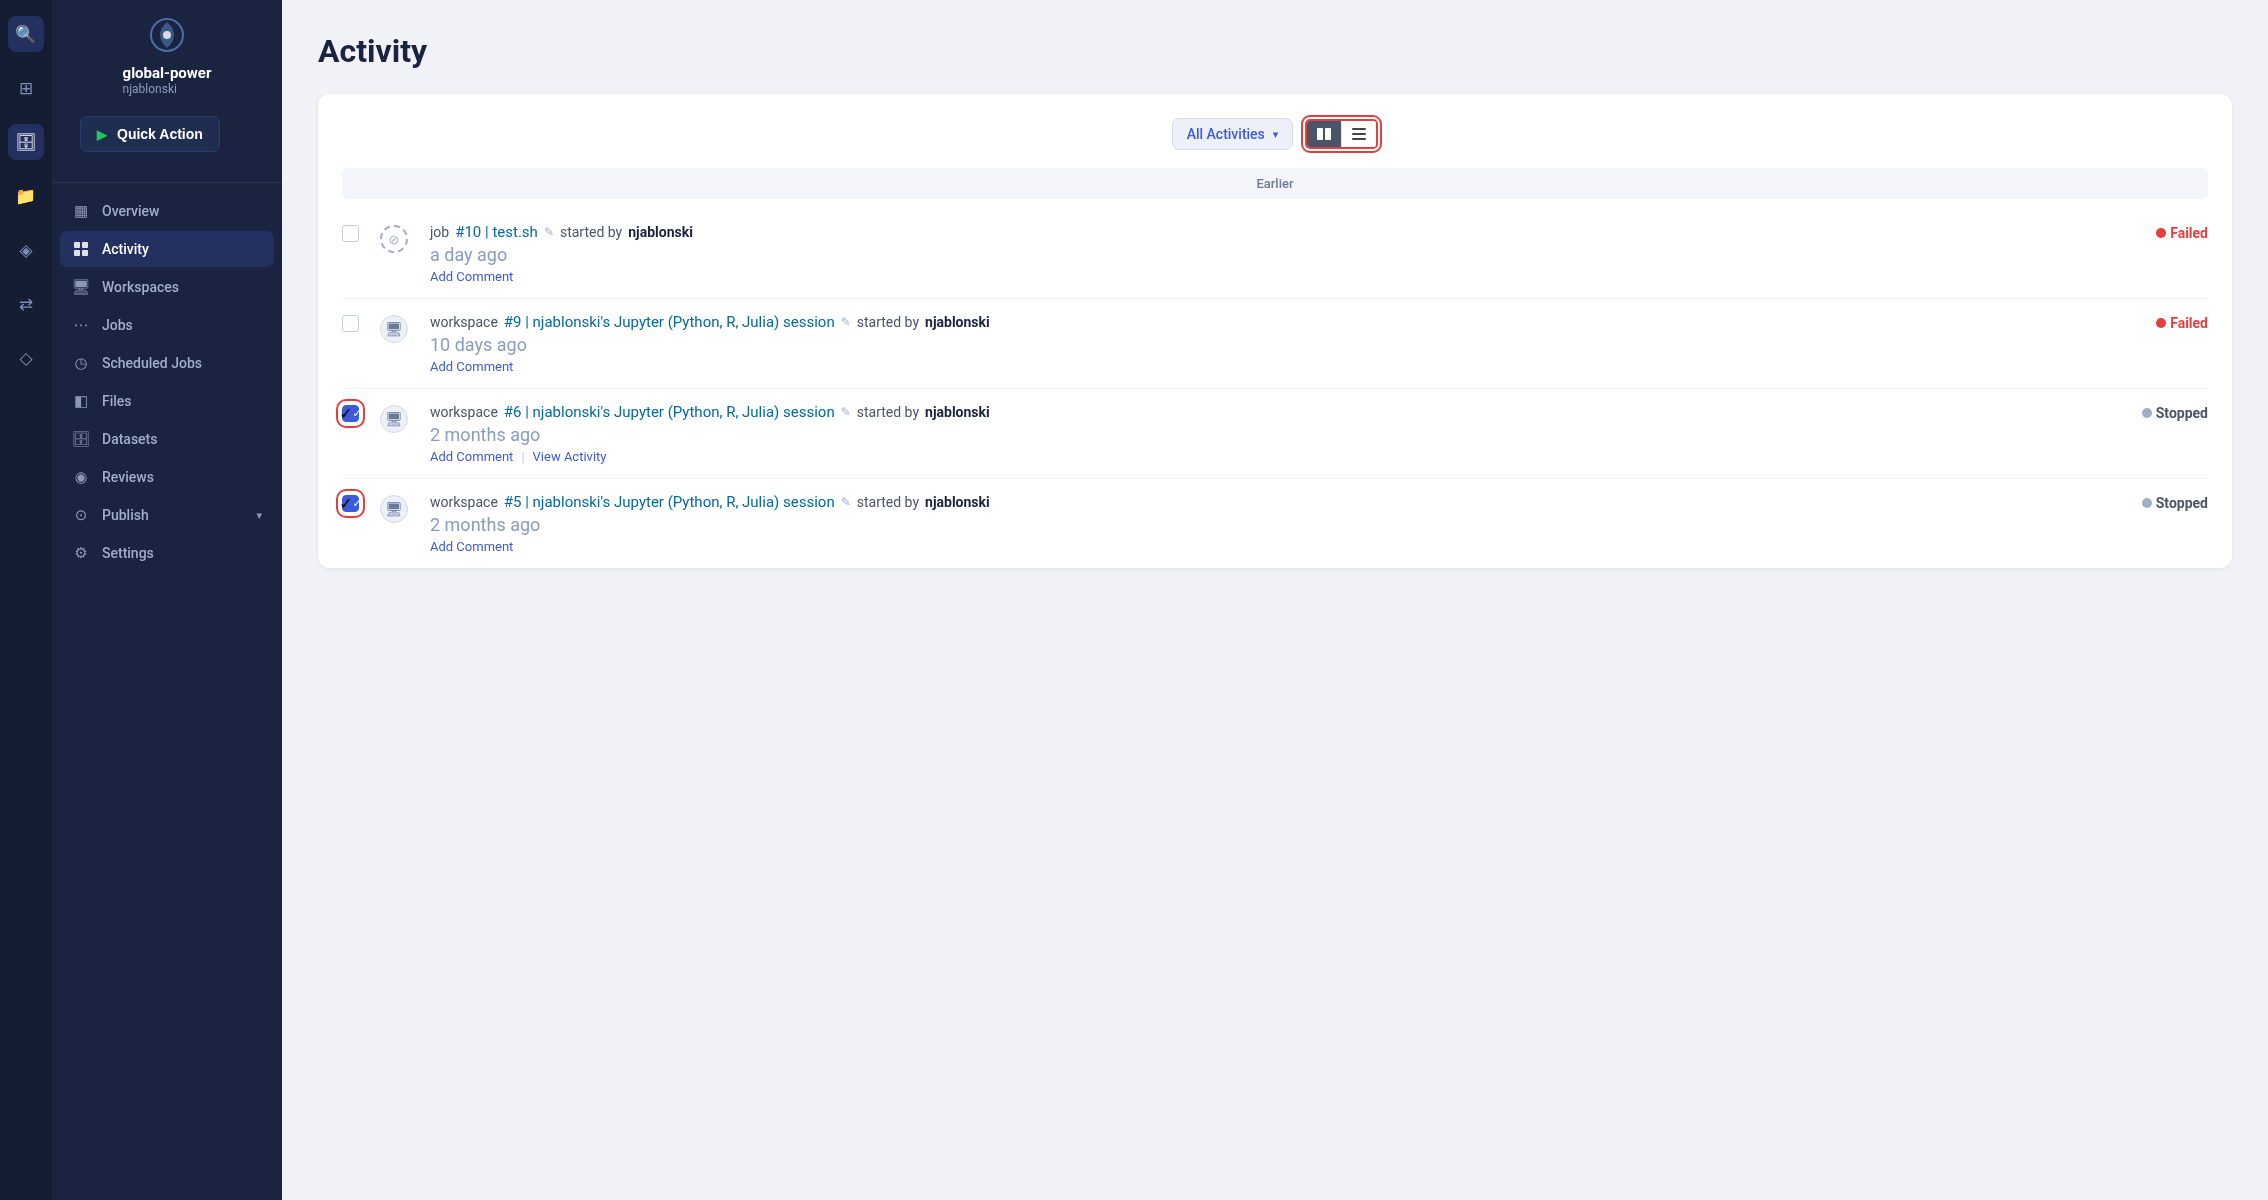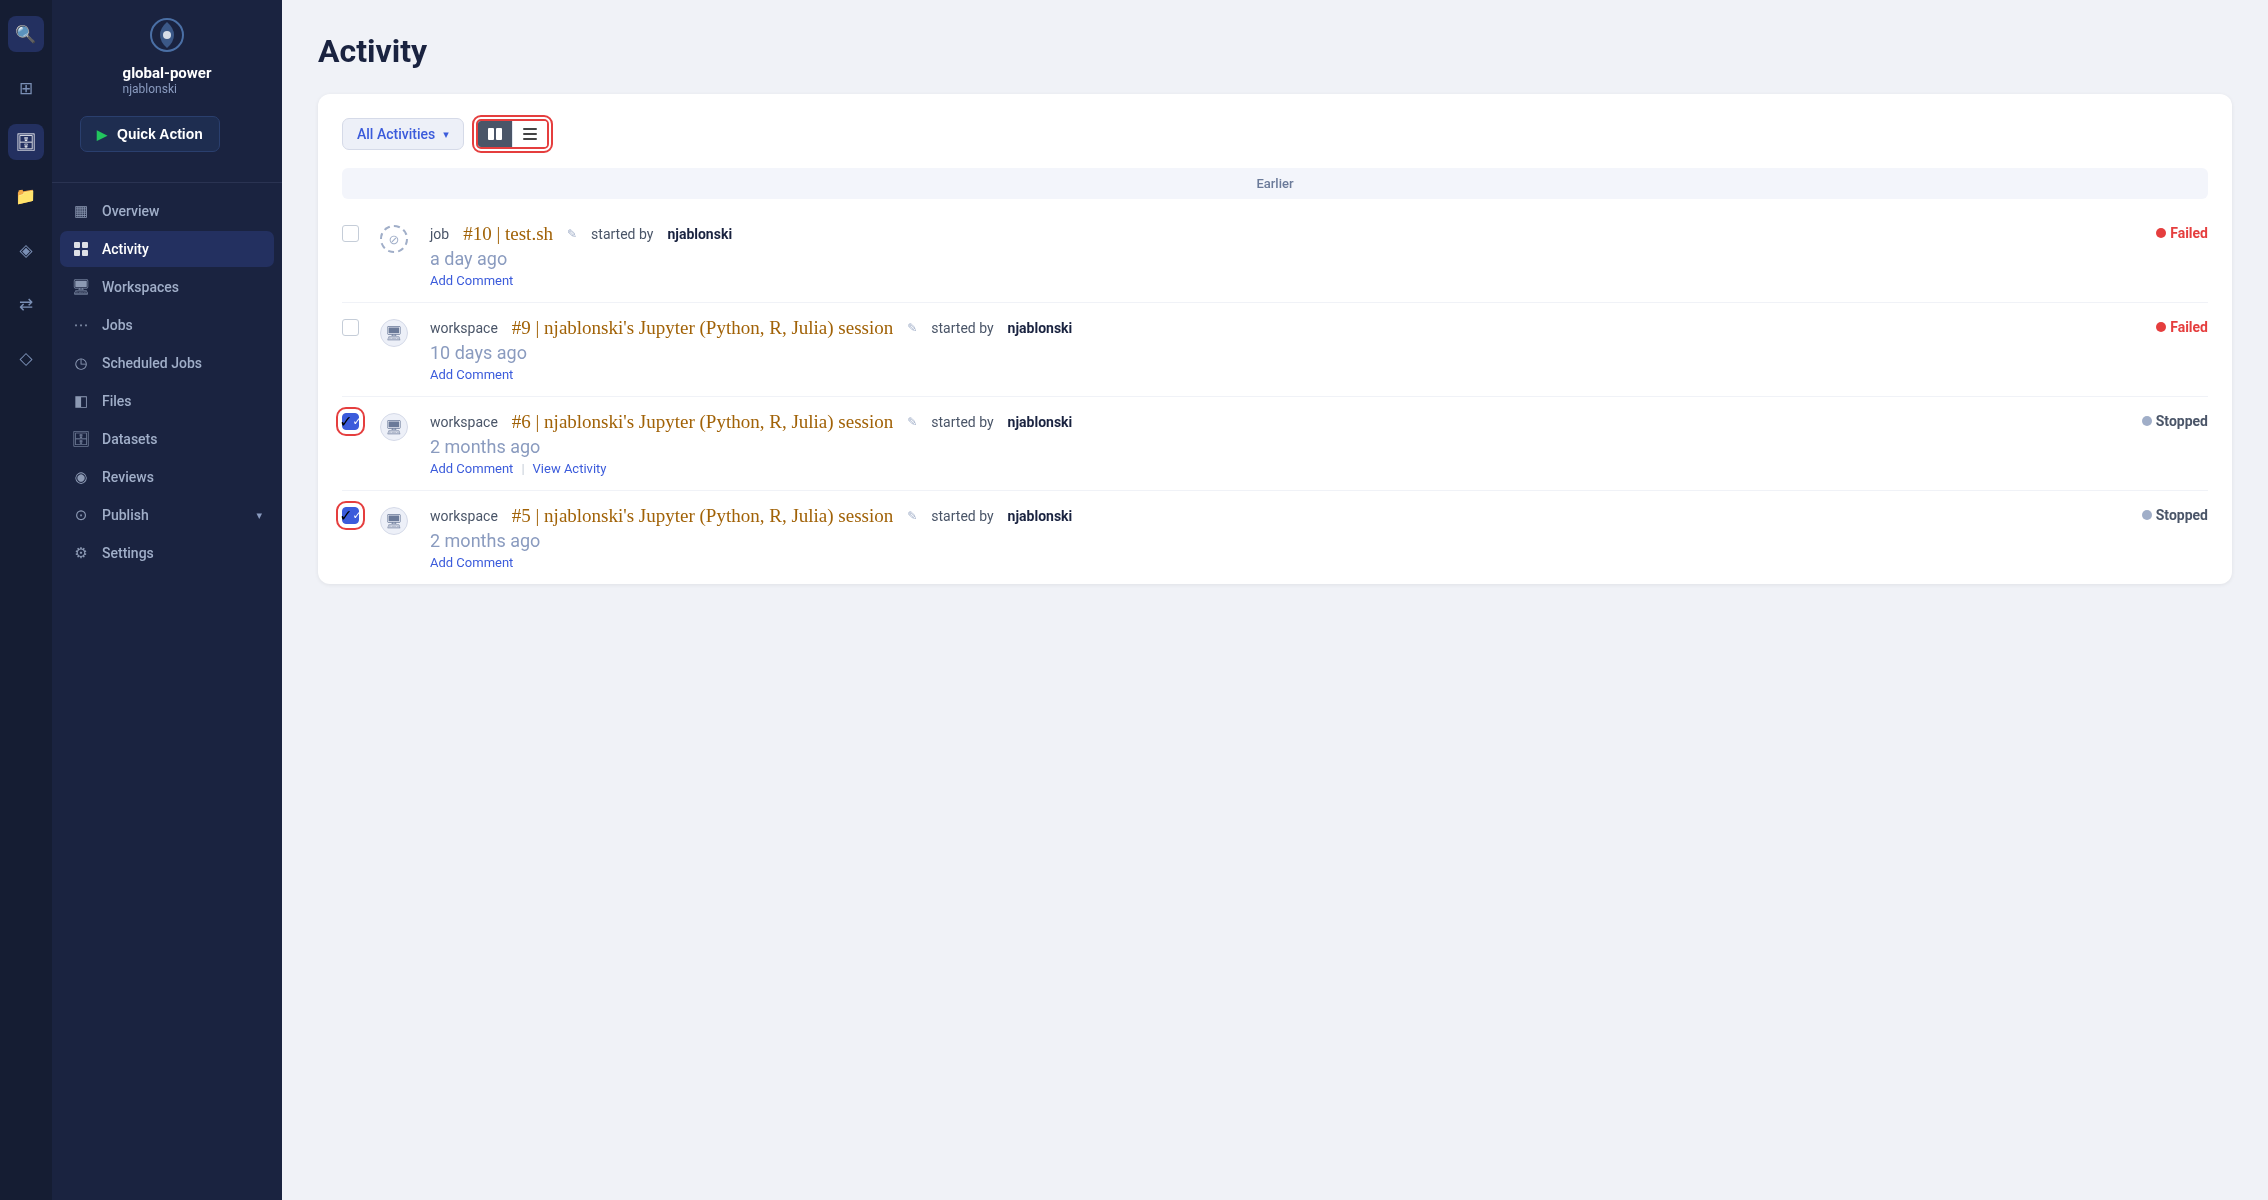--- a/index.html
+++ b/index.html
@@ -128,20 +128,21 @@
       background: #fff;
       border-radius: 12px;
       padding: 24px 24px 0 24px;
       box-shadow: 0 1px 4px rgba(0,0,0,0.07);
     }
     .filter-bar {
       display: flex;
       align-items: center;
       gap: 12px;
       margin-bottom: 18px;
+      justify-content: center;
     }
     .filter-dropdown {
       display: flex;
       align-items: center;
       gap: 6px;
       background: #edf0f8;
       border: 1px solid #d5dae8;
       border-radius: 7px;
       padding: 7px 14px;
       cursor: pointer;
@@ -247,26 +248,26 @@
       border: 1.5px solid #d5dae8;
     }
     .activity-icon.spinner {
       border: 2px dashed #a0aec8;
       background: transparent;
     }
     .activity-content { flex: 1; }
     .activity-title-row {
       display: flex;
       align-items: center;
-      gap: 14px;
+      gap: 6px;
       flex-wrap: wrap;
       margin-bottom: 3px;
     }
     .activity-type { color: #4a5568; font-size: 14px; }
-    .activity-link { color: #a16207; font-size: 19px; text-decoration: none; cursor: pointer; font-family: Liberation Serif, serif; }
+    .activity-link { color: #0369a1; font-size: 15px; text-decoration: none; cursor: pointer; }
     .edit-icon { color: #a0aec8; font-size: 12px; cursor: pointer; }
     .activity-started { color: #4a5568; font-size: 14px; }
     .activity-user { font-weight: 700; color: #1a2340; font-size: 14px; }
     .activity-meta { color: #8a9bbf; font-size: 18px; margin-bottom: 4px; }
     .activity-actions { display: flex; gap: 8px; align-items: center; }
     .activity-action-link { color: #3b5bdb; font-size: 13px; cursor: pointer; }
     .action-sep { color: #c5cdd8; font-size: 13px; }
     .status-col {
       min-width: 90px;
       display: flex;

